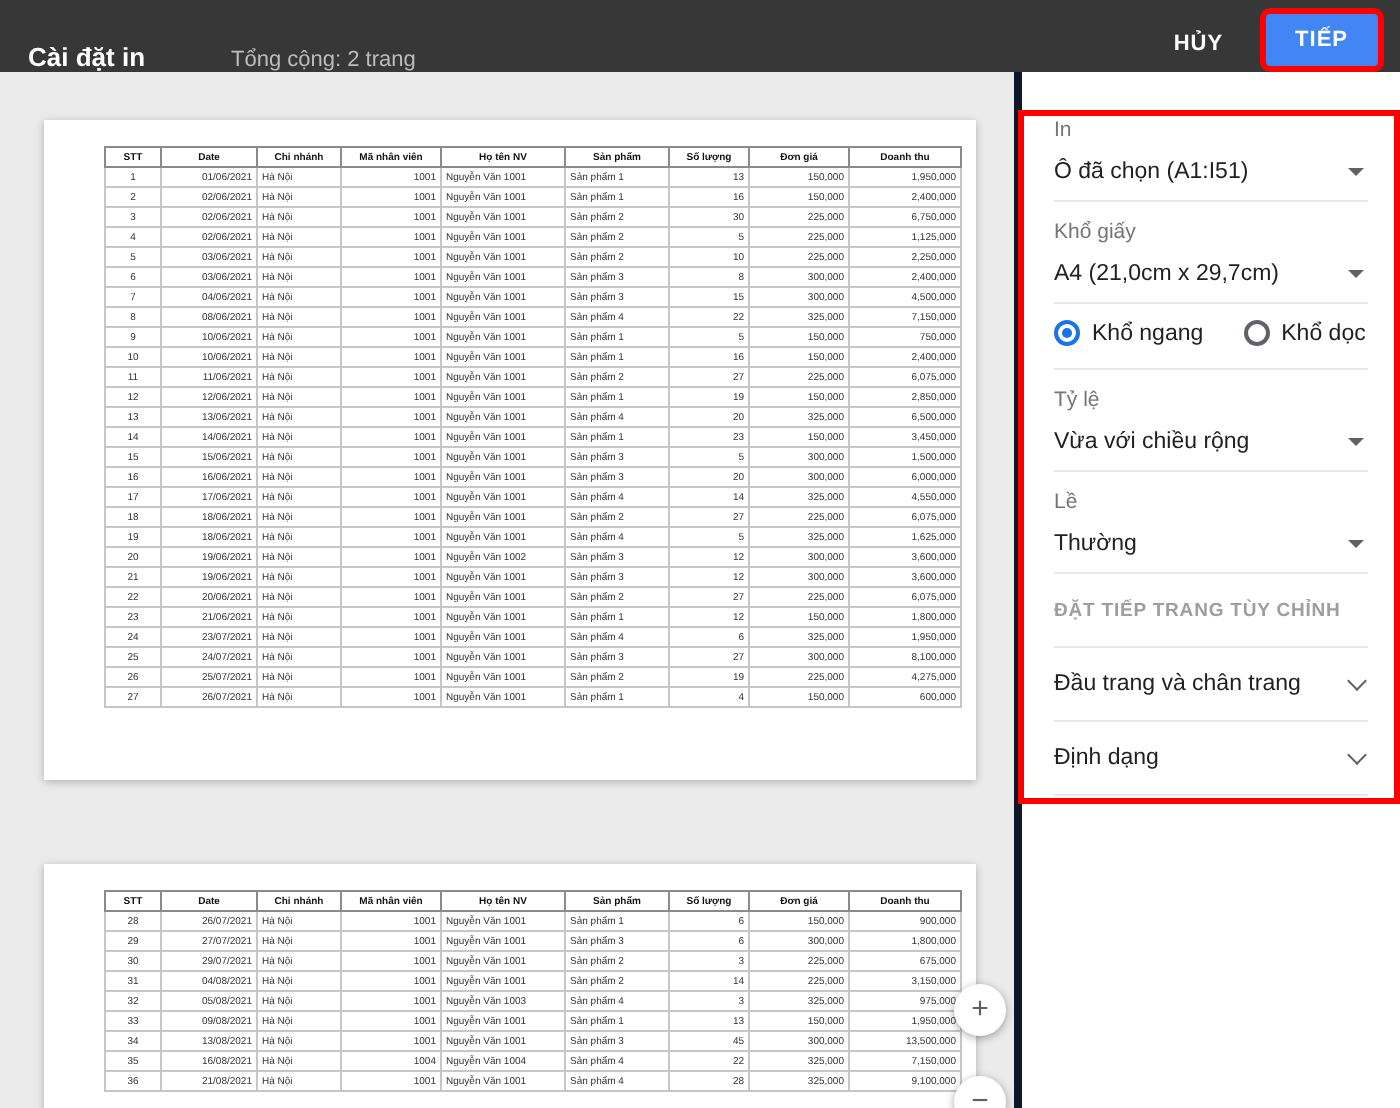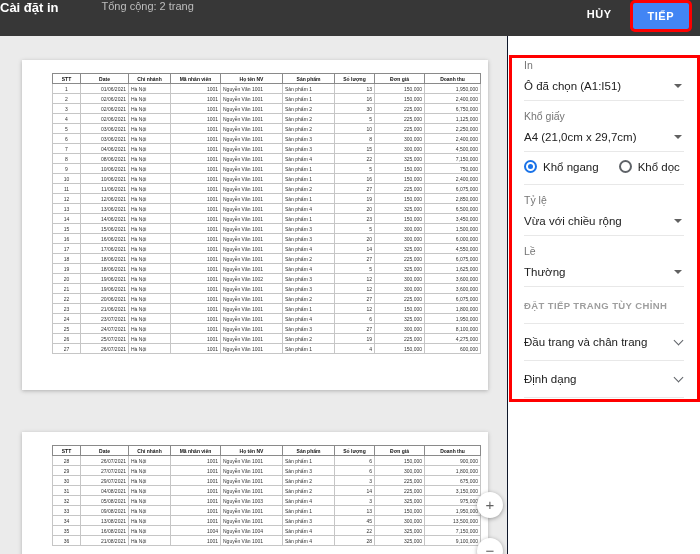--- a/index.html
+++ b/index.html
@@ -1,21 +1,21 @@
 <!DOCTYPE html>
 <html><head>
 <meta charset="utf-8">
 <style>
   * { margin:0; padding:0; box-sizing:border-box; }
   html,body { width:700px; height:554px; overflow:hidden; background:#ebebeb;
     font-family:"Liberation Sans", sans-serif; }
 
   
-  .topbar { height:36px; background:#373737; display:flex; align-items:flex-start;
-    padding:0 8px 0 0; }
+  .topbar { height:36px; background:#373737; display:flex; align-items:flex-end;
+    padding:0 8px 0 14px; }
   .topbar-title { color:#fff; font-size:13px; font-weight:bold; }
   .topbar-total { color:#bdbdbd; font-size:11px; margin-left:43px; }
   .topbar-spacer { flex:1; }
   .btn-cancel { background:transparent; border:none; color:#fff; font-size:11px;
     font-weight:bold; letter-spacing:.5px; padding:8px 14px; cursor:pointer;
     font-family:inherit; }
   .next-wrap { border:3px solid #f00; border-radius:5px; margin-left:4px; }
   .btn-next { display:block; background:#4285f4; border:none; color:#fff; font-size:11px;
     font-weight:bold; letter-spacing:.5px; padding:7px 15px; border-radius:2px;
     cursor:pointer; font-family:inherit; }
@@ -44,21 +44,21 @@
   
   .zoom-btn { position:absolute; width:26px; height:26px; border-radius:50%;
     background:#fff; border:none; box-shadow:0 1px 4px rgba(0,0,0,.35);
     color:#616161; font-size:15px; line-height:26px; text-align:center;
     cursor:pointer; font-family:inherit; }
   .zoom-in  { right:4px; bottom:36px; }
   .zoom-out { right:4px; bottom:-10px; }
 
   
   .sidebar { width:193px; flex-shrink:0; background:#fff;
-    border-left:1px solid #0f172a; padding:14px 16px 0 16px; position:relative; }
+    border-left:4px solid #0f172a; padding:14px 16px 0 16px; position:relative; }
   .field-label { font-size:10.5px; color:#757575; margin:9px 0 3px; }
   .dropdown { display:flex; justify-content:space-between; align-items:center;
     padding:6px 2px 8px 0; border-bottom:1px solid #e8e8e8; font-size:11.5px;
     color:#212121; cursor:pointer; }
   .caret { width:0; height:0; border-left:4px solid transparent;
     border-right:4px solid transparent; border-top:4px solid #616161; }
   .radio-row { display:flex; gap:20px; padding:8px 0 11px; border-bottom:1px solid #e8e8e8; }
   .radio-opt { display:flex; align-items:center; gap:6px; font-size:11.5px;
     color:#212121; cursor:pointer; }
   .radio { width:13px; height:13px; border-radius:50%; position:relative; flex-shrink:0; }

